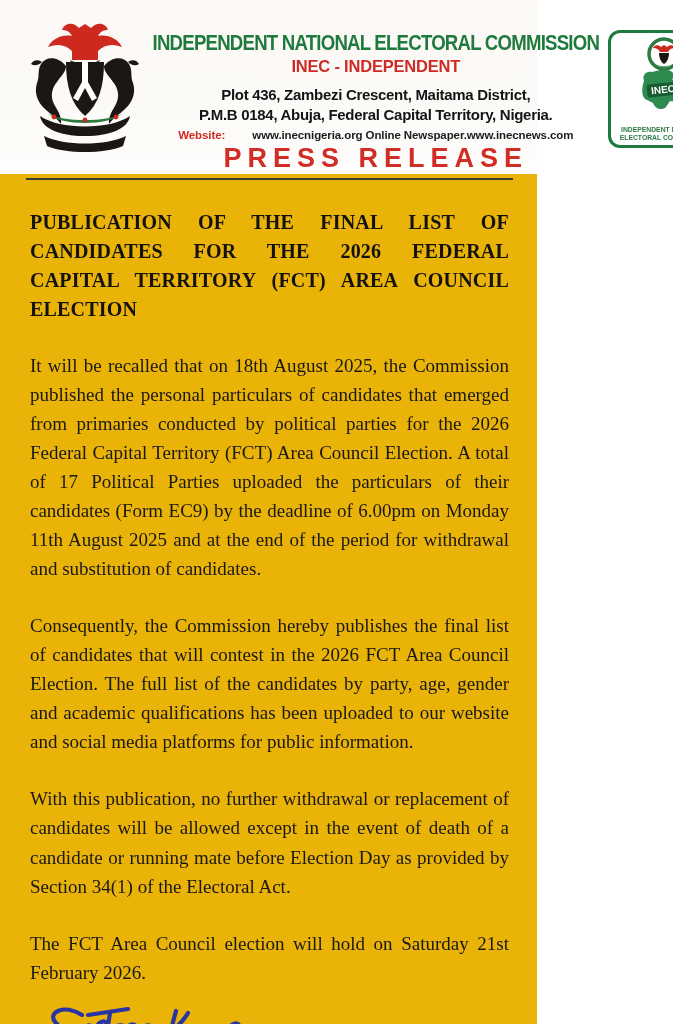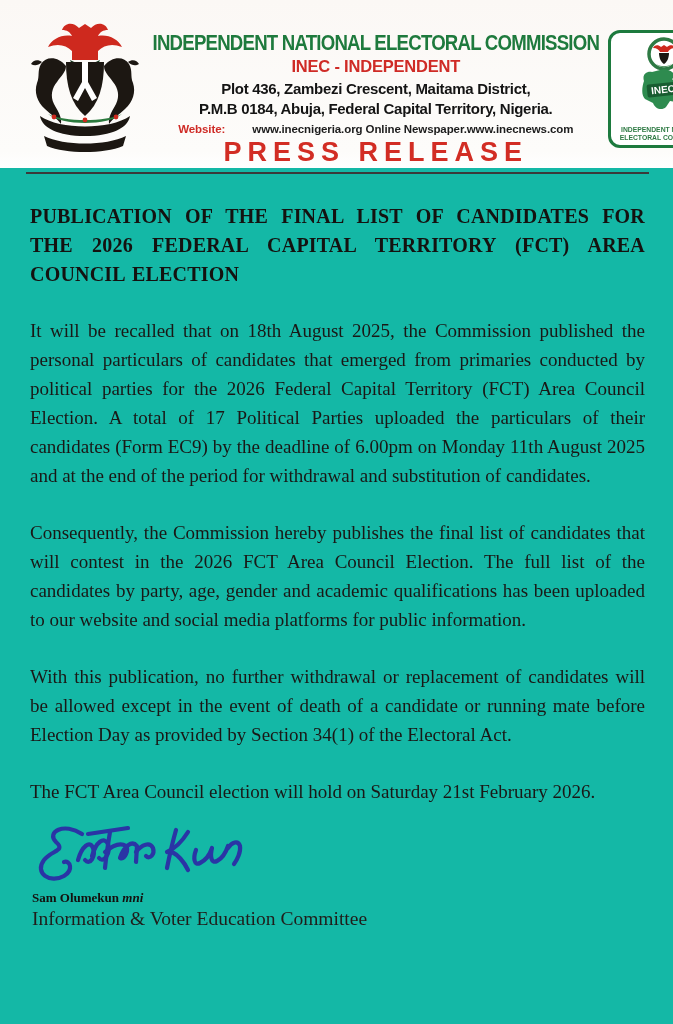--- a/index.html
+++ b/index.html
@@ -3,41 +3,41 @@
 <meta charset="utf-8">
 <style>
   * { margin:0; padding:0; box-sizing:border-box; }
   html,body { background:#ffffff; }
   body {
     width:673px; height:1024px;
     font-family:"Liberation Serif","DejaVu Serif",serif;
     color:#171513;
     overflow:hidden;
   }
-  .page { width:673px; height:1024px; background:#14b8a6; position:relative; }
+  .page { width:537px; height:1024px; background:#eab308; position:relative; }
 
   
   .letterhead {
     display:flex; align-items:flex-start;
     padding:12px 12px 0 24px;
     background:linear-gradient(180deg,#fbf8f5 0%, #fdfcfa 90%, #ffffff 100%);
   }
   .coat-wrap { width:124px; flex:0 0 124px; padding-top:4px; }
   .head-center {
     flex:1; text-align:center;
     font-family:"Liberation Sans","DejaVu Sans",sans-serif;
     padding-top:20px;
   }
   .org-name {
     color:#1e7a3d; font-weight:700; font-size:19px; letter-spacing:-0.8px;
     display:inline-block; transform:scale(0.98,1.12); transform-origin:center;
     white-space:nowrap;
   }
   .sub-name { color:#cf2b26; font-weight:700; font-size:16.5px; letter-spacing:-0.2px; margin-top:3px; }
-  .addr { color:#141414; font-weight:700; font-size:15px; letter-spacing:-0.3px; line-height:1.32; margin-top:3px; }
+  .addr { color:#141414; font-weight:700; font-size:15px; letter-spacing:-0.3px; line-height:1.32; margin-top:9px; }
   .addr-l2 { color:#141414; font-weight:700; font-size:15px; letter-spacing:-0.3px; line-height:1.32; }
   .website-line { font-size:11.5px; font-weight:700; margin-top:4px; letter-spacing:-0.1px; }
   .website-label { color:#cf2b26; }
   .website-text { color:#1c1c1c;margin-left:24px; }
   .press-release {
     color:#d22d24; font-weight:800; font-size:27px; letter-spacing:6px;
     margin-top:2px; white-space:nowrap;
   }
 
   

